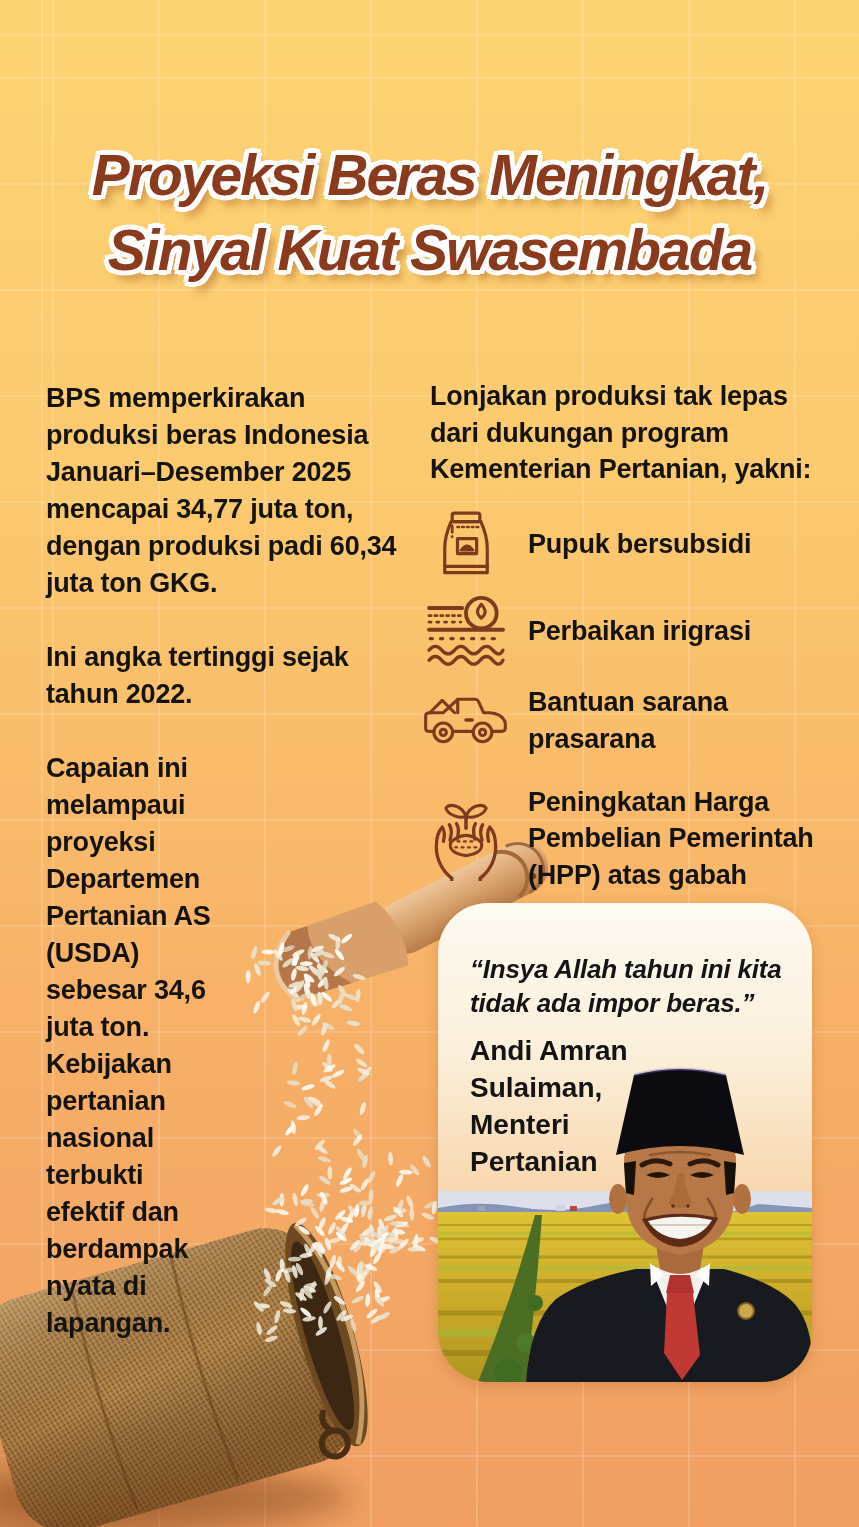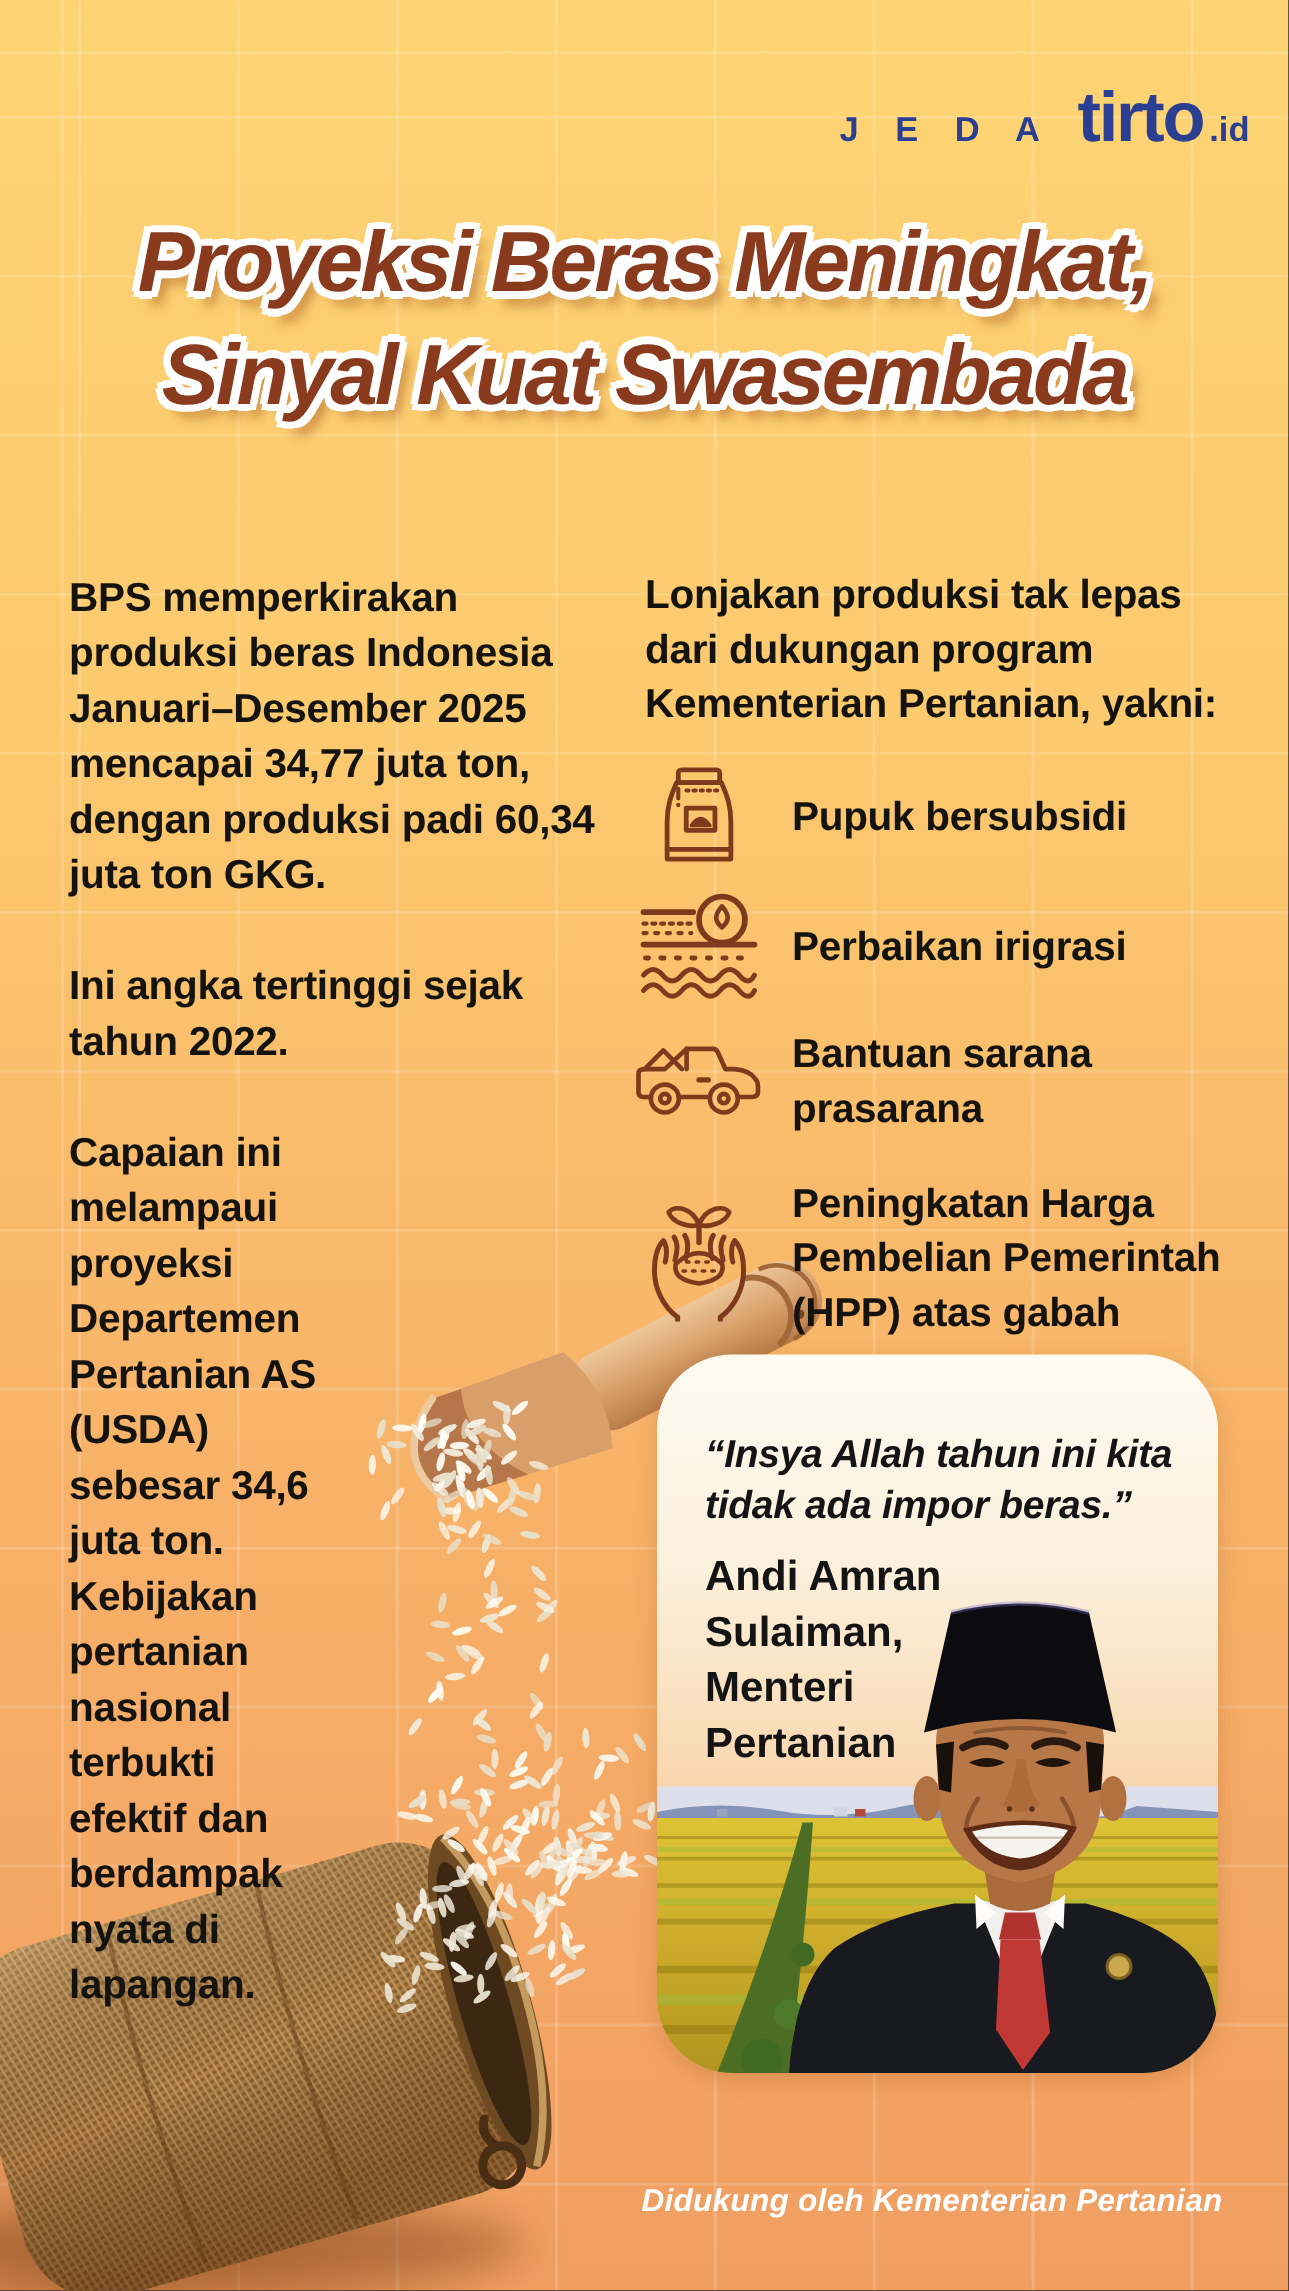--- a/index.html
+++ b/index.html
@@ -64,25 +64,20 @@
     font-size:28px;font-weight:bold;color:#141414;line-height:1.32;}
   
   .credit{position:absolute;right:44px;top:1456px;z-index:7;
     color:#ffffff;font-size:21px;font-weight:bold;font-style:italic;letter-spacing:.2px;}
 </style>
 </head>
 <body>
 
 <div class="poster">
 
-  <div class="logo">
-    <span class="jeda">J E D A</span>
-    <span class="tirto">tirto</span>
-    <span class="tld">.id</span>
-  </div>
 
   <div class="title">
     <div>Proyeksi Beras Meningkat,</div>
     <div>Sinyal Kuat Swasembada</div>
   </div>
 
   <div class="sack-shadow"></div>
   <svg class="sack-svg" viewBox="0 0 430 360" aria-hidden="true">
     <defs>
       <pattern id="weave" width="9" height="9" patternUnits="userSpaceOnUse" patternTransform="rotate(-16)">
@@ -532,14 +527,13 @@
         <circle cx="308" cy="408" r="8" fill="#caa84e" stroke="#7c5f22" stroke-width="2"></circle>
       </g>
     </svg>
     <div class="quote">“Insya Allah tahun ini kita tidak ada impor beras.”</div>
     <div class="speaker">
       <div>Andi Amran Sulaiman,</div>
       <div>Menteri Pertanian</div>
     </div>
   </div>
 
-  <div class="credit">Didukung oleh Kementerian Pertanian</div>
 </div>
 
 </body></html>

